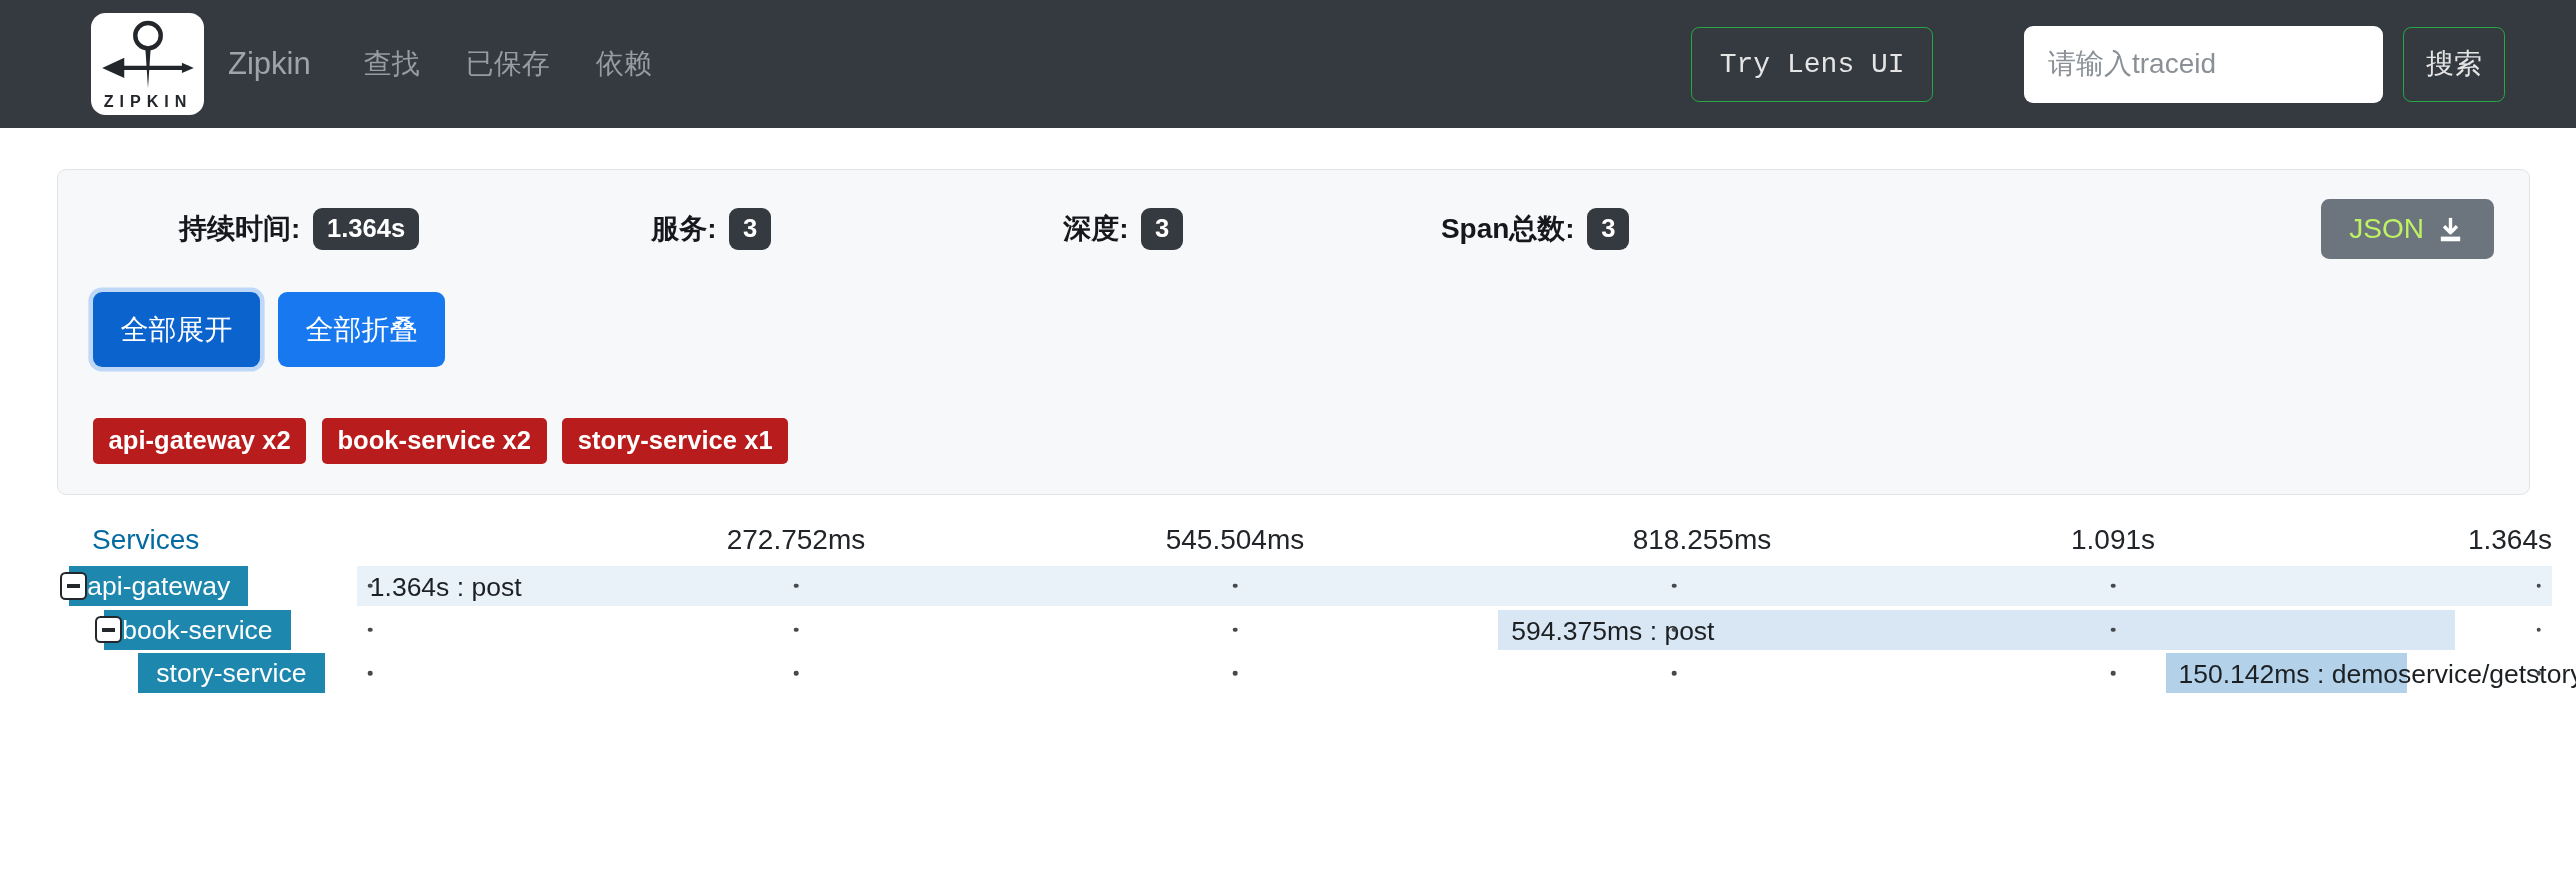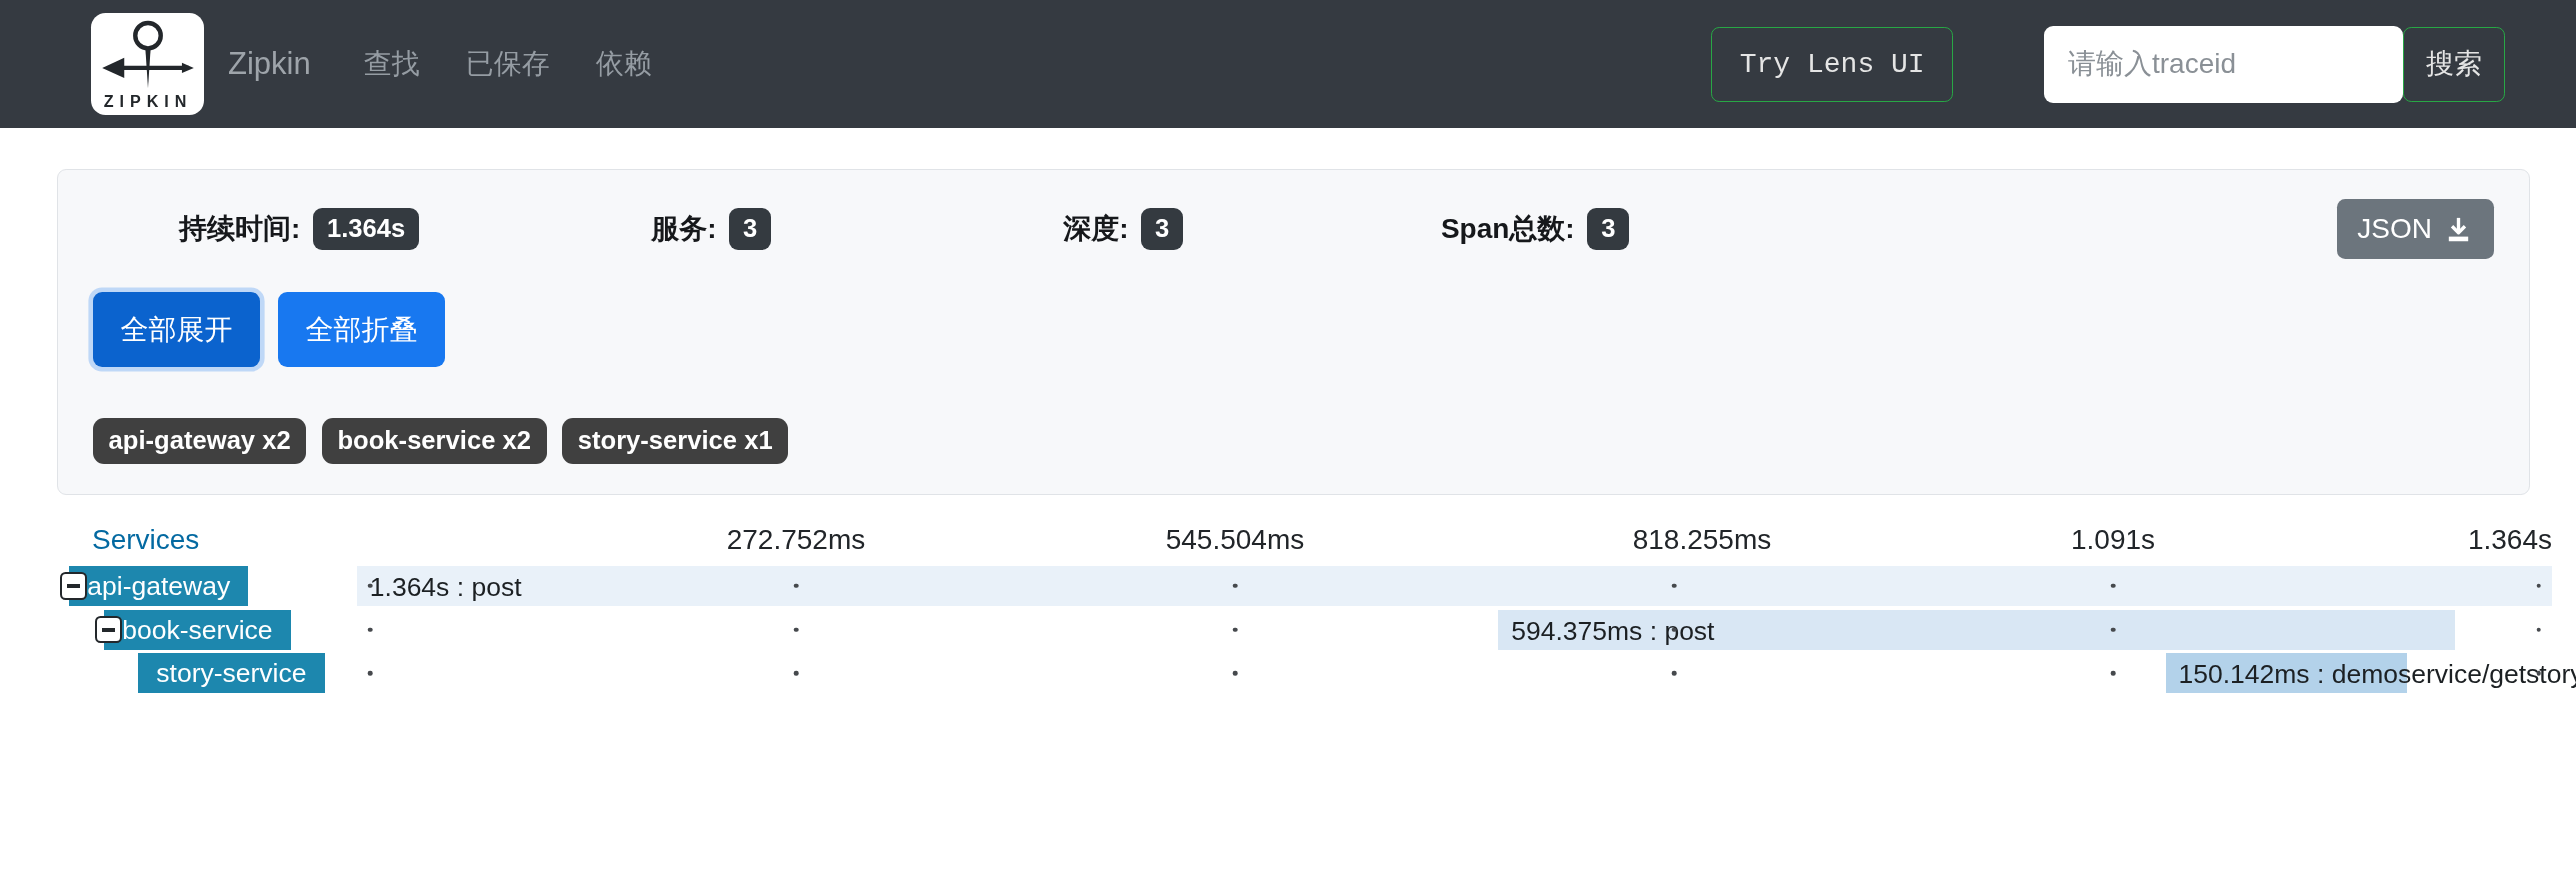--- a/index.html
+++ b/index.html
@@ -17,41 +17,41 @@
   .nav-links { display:flex; margin-left:53px; }
   .nav-link { color:#959ca3; font-size:28px; margin-right:46px; cursor:pointer; }
   .nav-spacer { flex:1; }
   .btn-outline-green { border:1.8px solid #28a745; color:#e5e5e5; background:transparent;
             font-size:28px; border-radius:8.2px; height:75px; padding:0 27.4px;
             display:flex; align-items:center; cursor:pointer; font-family:Liberation Mono, monospace; }
   .trace-search-input { width:359px; height:77px; border:none; border-radius:9.1px;
             margin-left:91px; font-size:28px; padding:0 24px; color:#333; outline:none;
             font-family:inherit; }
   .trace-search-input::placeholder { color:#8a9096; }
-  .search-btn { padding:0 22px; }
+  .search-btn { margin-left:20px; padding:0 22px; }
 
   
   .card { margin:41px 46px 0 57px; background:#f7f8fa; border:1.8px solid #e0e3e7;
           border-radius:9.1px; padding:29px 35px 33px 35px; height:326px; }
   .stats-row { display:flex; align-items:center; }
   .stat { width:412px; display:flex; align-items:center;justify-content:center; }
   .stat-label { font-size:28px; font-weight:bold; color:#16181b; margin-right:12.8px; }
   .stat-badge { background:#343a40; color:#ffffff; font-size:25.6px; font-weight:bold;
                 padding:8.2px 13.7px; border-radius:9.1px; line-height:1; }
-  .json-btn { margin-left:auto; background:#6c757d; color:#ffffff; border:none;
-              font-size:28px; border-radius:8.2px; height:60px; padding:0 20px;
+  .json-btn { margin-left:auto; background:#6c757d; color:#bef264; border:none;
+              font-size:28px; border-radius:8.2px; height:60px; padding:0 28px;
               display:flex; align-items:center; gap:11px; cursor:pointer; font-family:inherit; }
   .expand-row { margin-top:33px; display:flex; gap:18.3px; }
   .btn-blue { color:#ffffff; border:none; font-size:28px; border-radius:9.1px;
               height:75px; padding:0 27.4px; cursor:pointer; font-family:inherit; }
   .btn-expand { background:#0b63ce; box-shadow:0 0 0 4.6px rgba(24,120,240,.25); }
   .btn-collapse { background:#1878f0; }
   .badges-row { margin-top:51px; display:flex; gap:15.6px; }
-  .svc-badge { background:#404040; color:#ffffff; font-size:25.6px; font-weight:bold;
-               padding:10px 15.6px; border-radius:11px; line-height:1; cursor:pointer; }
+  .svc-badge { background:#b91c1c; color:#ffffff; font-size:25.6px; font-weight:bold;
+               padding:10px 15.6px; border-radius:5px; line-height:1; cursor:pointer; }
 
   
   .timeline-section { margin:25.6px 24px 0 57px; position:relative; }
   .tl-header { position:relative; height:38px; }
   .services-header { position:absolute; left:35px; top:3.7px; font-size:28px; color:#0369a1; }
   .tl-area { position:absolute; left:300px; right:0; top:0; bottom:0; }
   .tl-header .tl-area { height:38px; }
   .tick-label { position:absolute; top:3.7px; font-size:28px; color:#212529;
                 transform:translateX(-50%); white-space:nowrap; }
   .tick-label.last { transform:translateX(-100%); }

